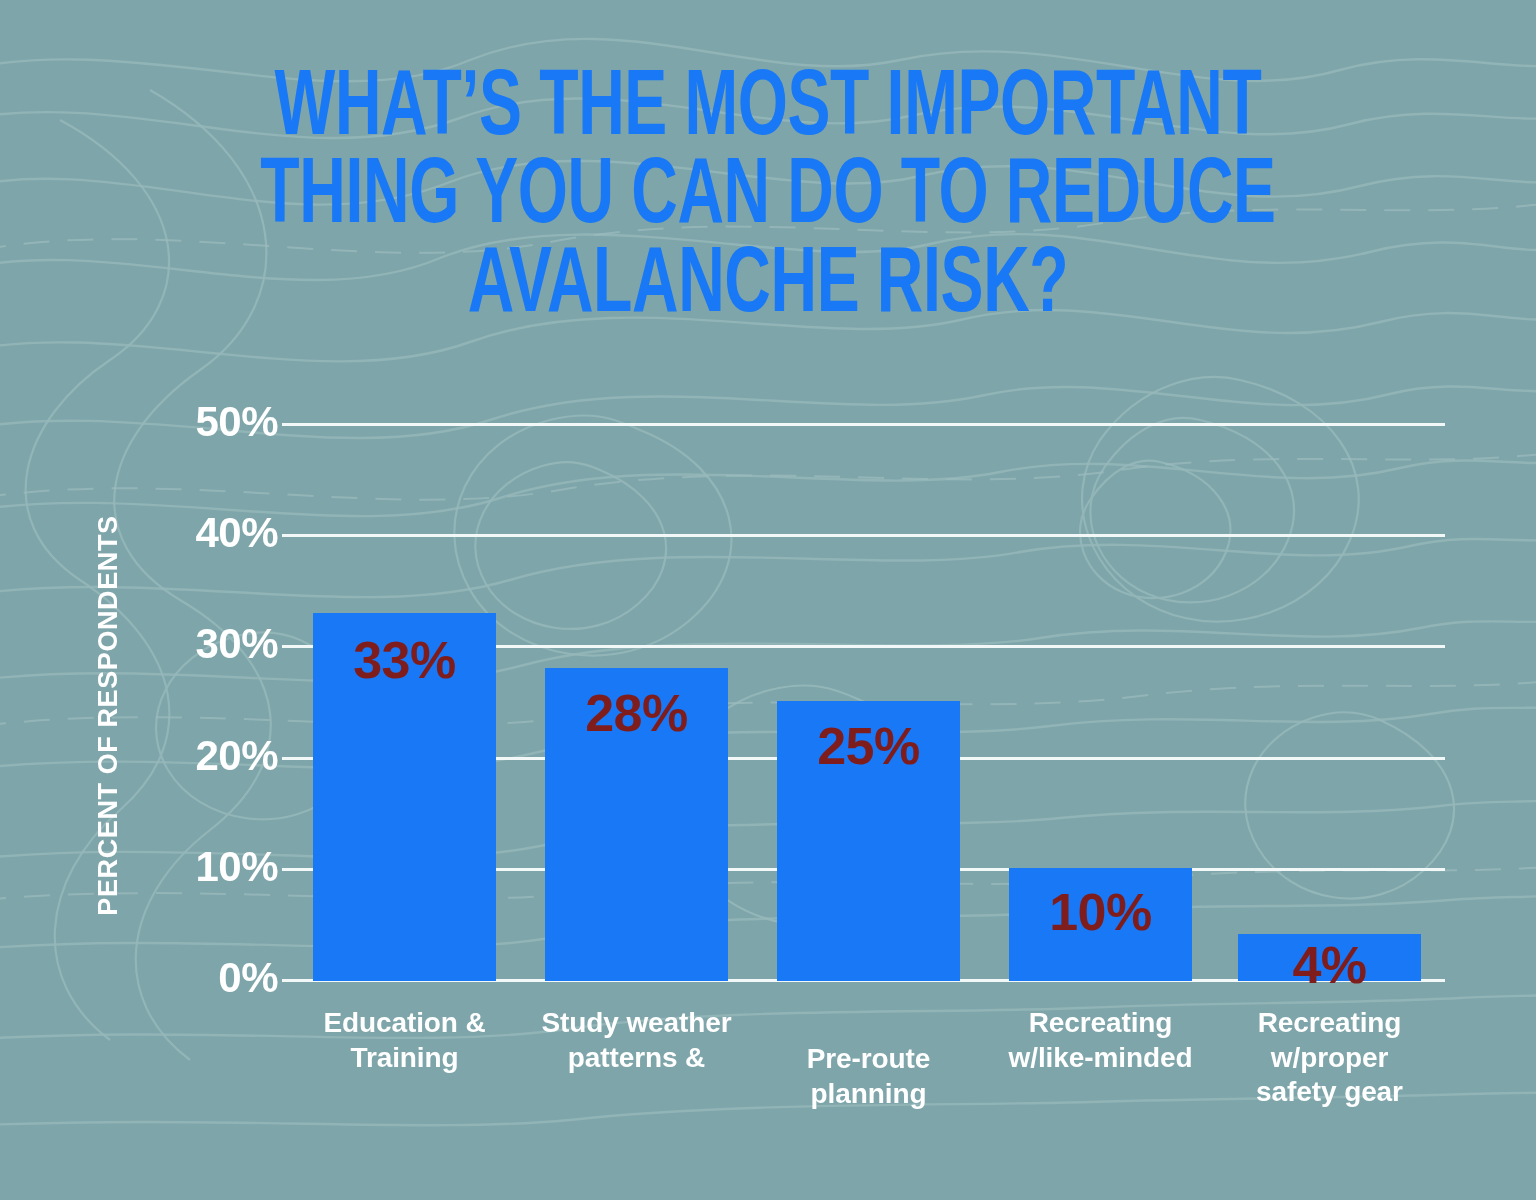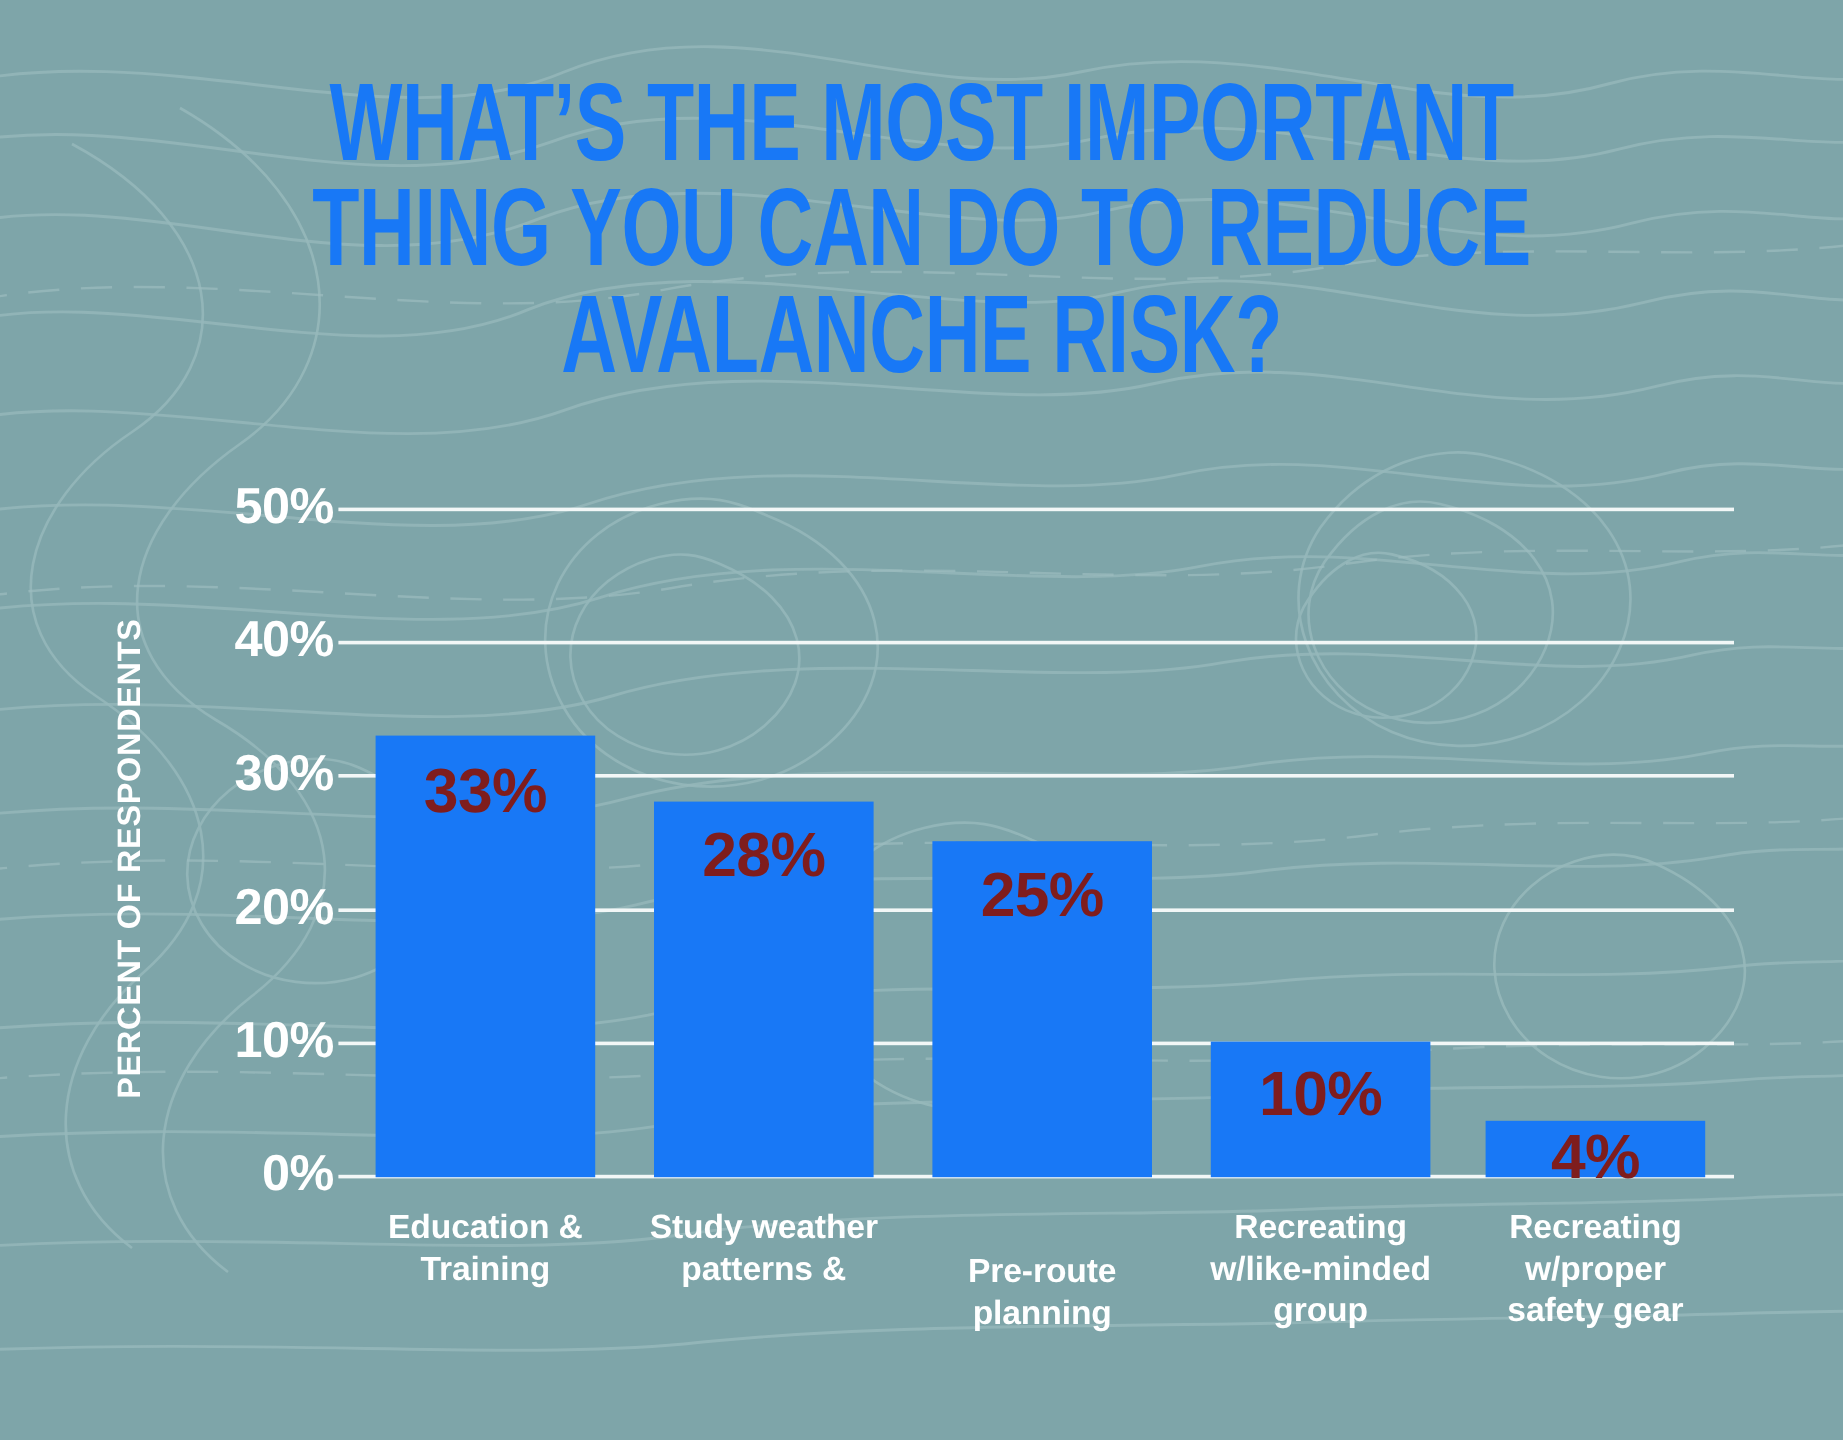--- a/index.html
+++ b/index.html
@@ -206,21 +206,20 @@
     </div>
 
     <div class="cat-label" style="left:757px; width:223px; top:1006px;margin-top:36px;">
       <div>Pre-route</div>
       <div>planning</div>
     </div>
 
     <div class="cat-label" style="left:981px; width:239px; top:1006px;">
       <div>Recreating</div>
       <div>w/like-minded</div>
-      <div>group</div>
     </div>
 
     <div class="cat-label" style="left:1218px; width:223px; top:1006px;">
       <div>Recreating</div>
       <div>w/proper</div>
       <div>safety gear</div>
     </div>
 
   </div>
 </div>

